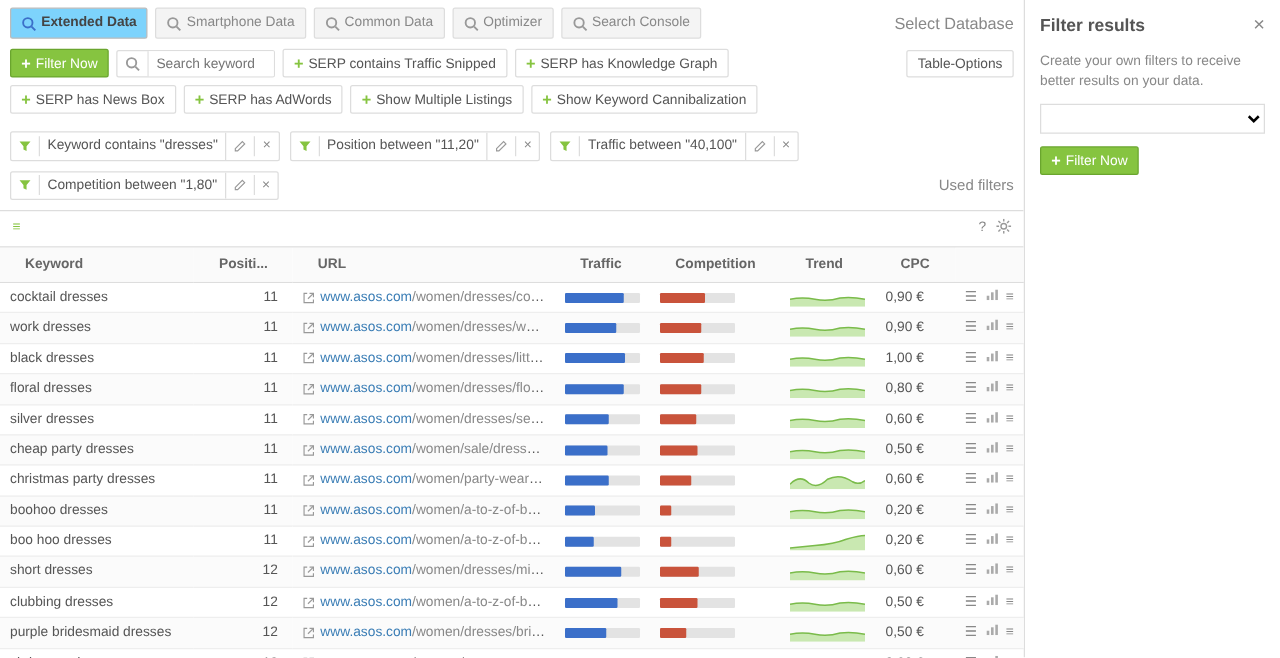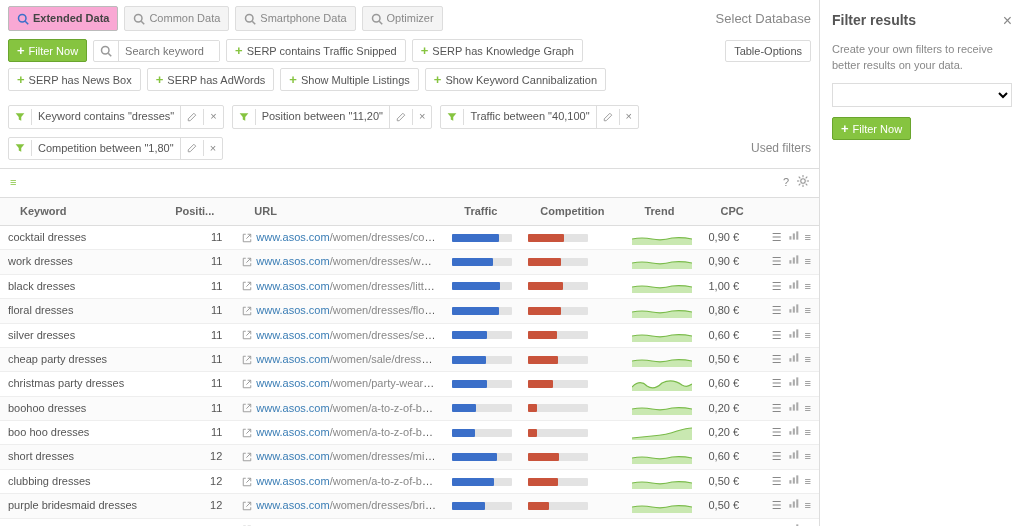--- a/index.html
+++ b/index.html
@@ -33,21 +33,21 @@
   .tab {
     display: flex; align-items: center; gap: 4px;
     padding: 4px 8px;
     background: var(--bg-panel);
     border: 1px solid var(--border);
     border-radius: 2px;
     color: var(--text-light);
     cursor: pointer;
     font-size: 11px;
   }
-  .tab.active { background: #f9a8d4; border-color: #bbb; color: #444; font-weight: bold; }
+  .tab.active { background: #7dd3fc; border-color: #bbb; color: #444; font-weight: bold; }
   .tab-icon { width: 12px; height: 12px; display: inline-block; }
   .tab-icon svg { width: 100%; height: 100%; }
   .topbar-right { margin-left: auto; color: var(--text-light); font-size: 13px; }
   .toolbar { display: flex; align-items: center; gap: 6px; padding: 6px 8px; flex-wrap: wrap; }
   .toolbar2 { padding-top: 0; }
   .btn {
     display: inline-flex; align-items: center; gap: 4px;
     background: #fff; border: 1px solid var(--border);
     border-radius: 2px; padding: 4px 8px; cursor: pointer;
     color: var(--text); font-size: 11px;
@@ -136,39 +136,48 @@
           </span>
           <span>Extended Data</span>
         </div>
         <div class="tab">
           <span class="tab-icon">
             <svg viewBox="0 0 16 16">
               <circle cx="7" cy="7" r="5" fill="none" stroke="#999" stroke-width="2"></circle>
               <line x1="11" y1="11" x2="15" y2="15" stroke="#999" stroke-width="2"></line>
             </svg>
           </span>
+          <span>Smartphone Data</span>
+        </div>
+        <div class="tab">
+          <span class="tab-icon">
+            <svg viewBox="0 0 16 16">
+              <circle cx="7" cy="7" r="5" fill="none" stroke="#999" stroke-width="2"></circle>
+              <line x1="11" y1="11" x2="15" y2="15" stroke="#999" stroke-width="2"></line>
+            </svg>
+          </span>
           <span>Common Data</span>
         </div>
         <div class="tab">
           <span class="tab-icon">
             <svg viewBox="0 0 16 16">
               <circle cx="7" cy="7" r="5" fill="none" stroke="#999" stroke-width="2"></circle>
               <line x1="11" y1="11" x2="15" y2="15" stroke="#999" stroke-width="2"></line>
             </svg>
           </span>
-          <span>Smartphone Data</span>
+          <span>Optimizer</span>
         </div>
         <div class="tab">
           <span class="tab-icon">
             <svg viewBox="0 0 16 16">
               <circle cx="7" cy="7" r="5" fill="none" stroke="#999" stroke-width="2"></circle>
               <line x1="11" y1="11" x2="15" y2="15" stroke="#999" stroke-width="2"></line>
             </svg>
           </span>
-          <span>Optimizer</span>
+          <span>Search Console</span>
         </div>
       </div>
     <div class="topbar-right">Select Database</div>
   </div>
 
   <div class="toolbar">
     <button class="btn btn-green">
         <span class="plus-icon">+</span>
         <span>Filter Now</span>
       </button>

